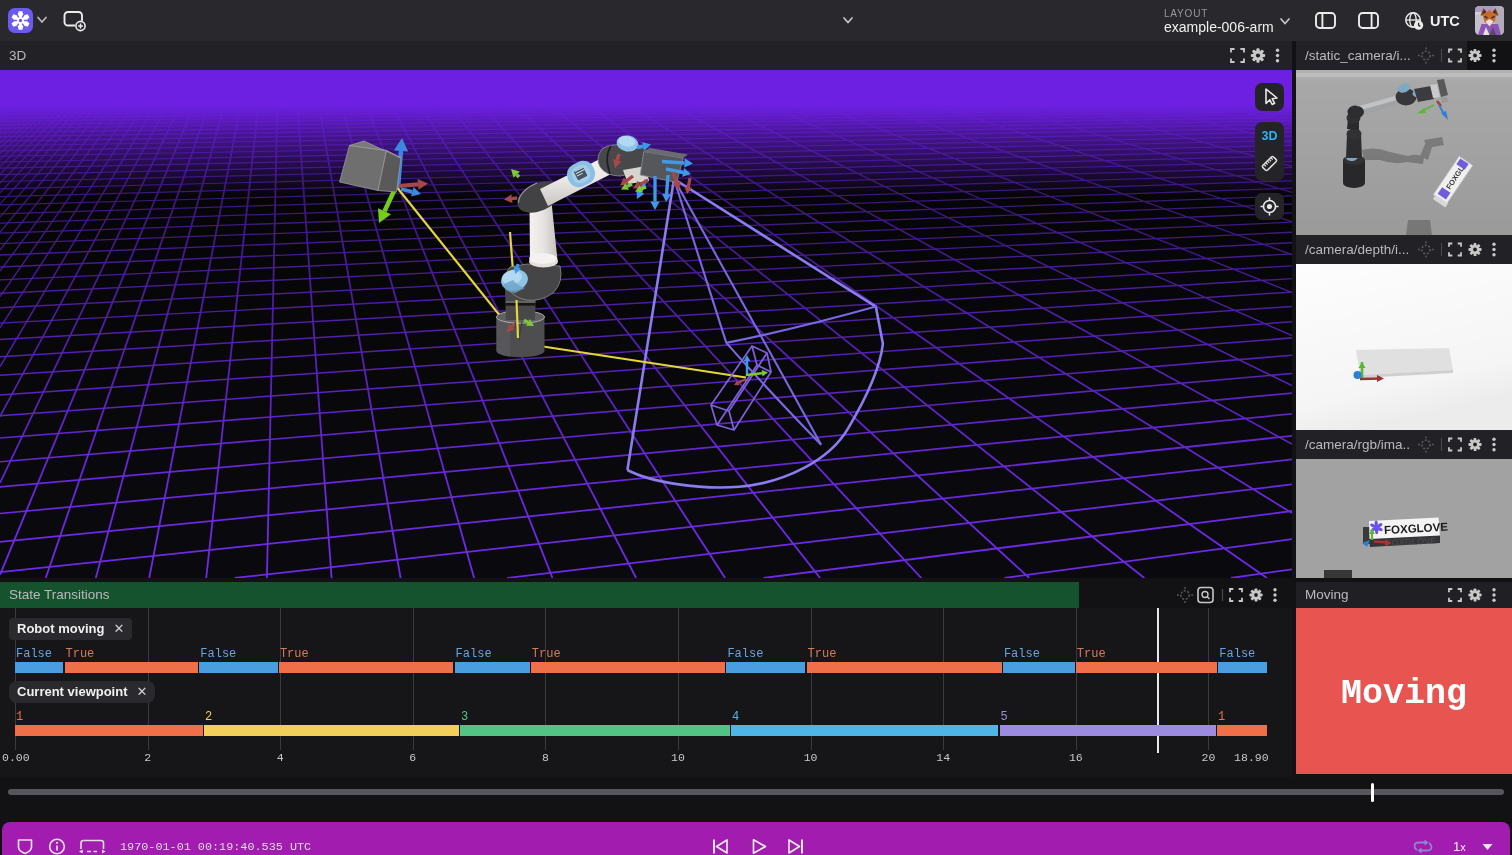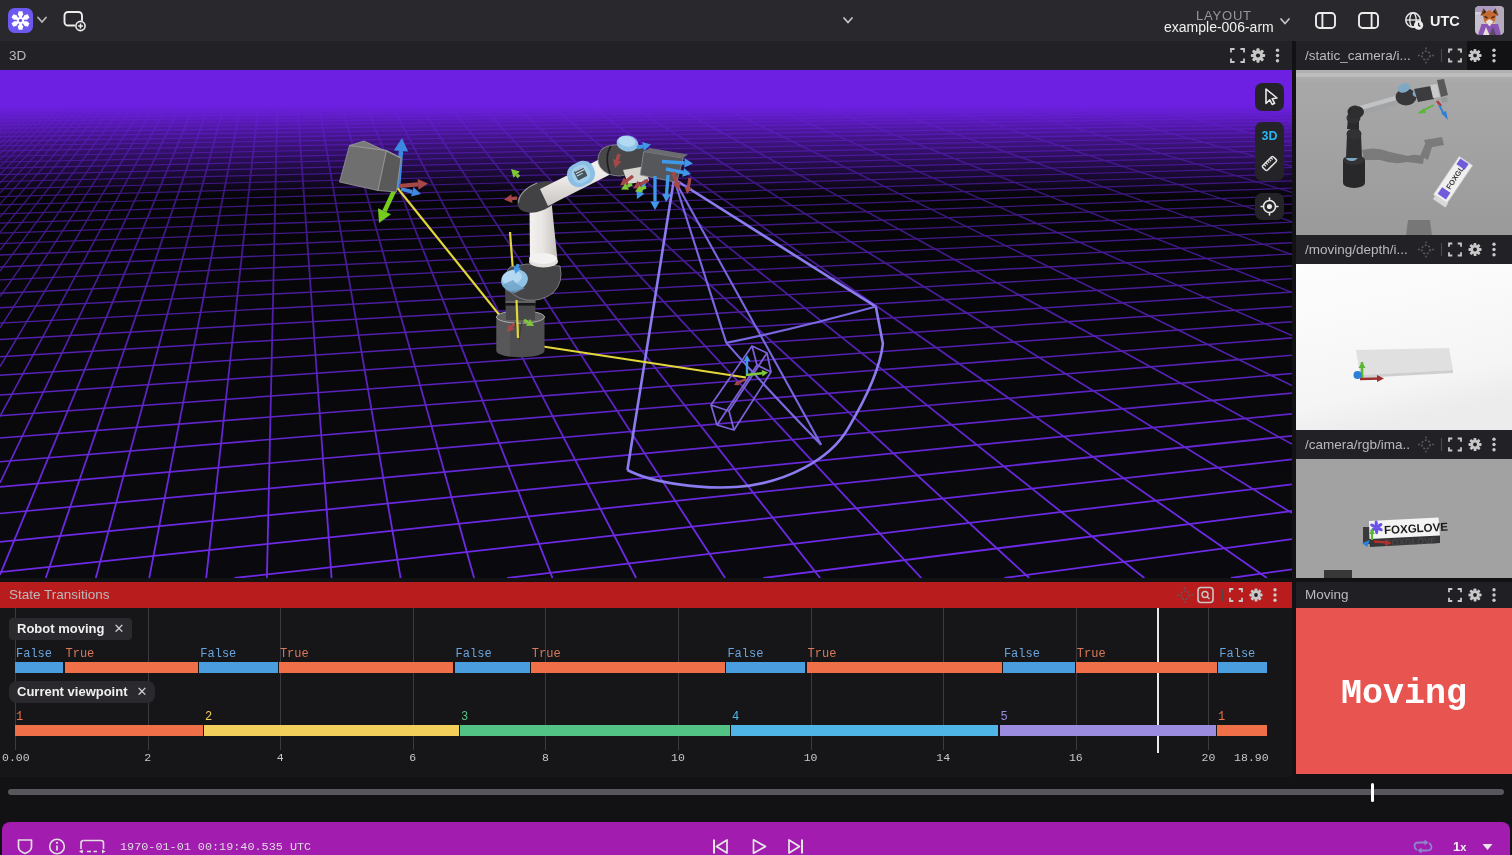--- a/index.html
+++ b/index.html
@@ -29,21 +29,21 @@
     </svg>
   <svg class="abs" style="left:63px;top:10px" width="25" height="23" viewBox="0 0 25 23">
     <rect x="1.5" y="2" width="17.5" height="13.5" rx="3.5" fill="none" stroke="#ececec" stroke-width="1.9"></rect>
     <circle cx="17.5" cy="16" r="5.6" fill="#29292d"></circle>
     <circle cx="17.5" cy="16" r="4.6" fill="none" stroke="#ececec" stroke-width="1.6"></circle>
     <path d="M17.5,13.6 L17.5,18.4 M15.1,16 L19.9,16" stroke="#ececec" stroke-width="1.5"></path>
   </svg>
   <svg class="abs" style="left:842px;top:16px" width="12" height="9" viewBox="0 0 12 9">
       <path d="M2,2 L6,6.5 L10,2" fill="none" stroke="#c8c8c8" stroke-width="1.7" stroke-linecap="round"></path>
     </svg>
-  <div class="abs" style="left:1196px;top:8px;font-size:13px;letter-spacing:0.8px;color:#97979b">LAYOUT</div>
+  <div class="abs" style="left:1164px;top:8px;font-size:10px;letter-spacing:0.8px;color:#97979b">LAYOUT</div>
   <div class="abs" style="left:1164px;top:19px;font-size:14px;color:#f0f0f0">example-006-arm</div>
   <svg class="abs" style="left:1279px;top:17px" width="12" height="9" viewBox="0 0 12 9">
       <path d="M2,2 L6,6.5 L10,2" fill="none" stroke="#c8c8c8" stroke-width="1.7" stroke-linecap="round"></path>
     </svg>
   <svg class="abs" style="left:1315px;top:12px" width="21" height="17" viewBox="0 0 21 17">
     <rect x="1" y="1" width="19" height="15" rx="3.6" fill="none" stroke="#ececec" stroke-width="1.9"></rect>
     <path d="M7.4,1.5 L7.4,15.5" stroke="#ececec" stroke-width="1.9"></path>
   </svg>
   <svg class="abs" style="left:1358px;top:12px" width="21" height="17" viewBox="0 0 21 17">
     <rect x="1" y="1" width="19" height="15" rx="3.6" fill="none" stroke="#ececec" stroke-width="1.9"></rect>
@@ -514,21 +514,21 @@
     <rect x="134" y="102" width="46" height="16" fill="none" stroke="#cdcdcd" stroke-width="0.8"></rect>
     <rect x="130" y="104" width="5" height="15" fill="#d8d8d8"></rect>
     <rect x="137" y="105" width="8" height="10" fill="#5a43d8" opacity="0.85"></rect>
     <rect x="172" y="104" width="7" height="10" fill="#5a43d8" opacity="0.85"></rect>
     <text x="147" y="113" font-size="7.5" fill="#3a3a3a" font-family="Liberation Sans" font-weight="bold">FOXGL</text>
   </g>
 </svg>
 </div>
 
 <div class="hdr" style="left:1296px;top:235px;width:216px;height:29px">
-  <div class="t" style="max-width:105px">/moving/depth/i...</div>
+  <div class="t" style="max-width:105px">/camera/depth/i...</div>
   <svg class="abs" style="left:118px;top:0" width="98" height="29" viewBox="0 0 98 29">
     <circle cx="12" cy="14.5" r="4.2" fill="none" stroke="#5c5c60" stroke-width="1.5" stroke-dasharray="2 1.6"></circle>
       <path stroke="#5c5c60" stroke-width="1.5" d="M12,6.5 L12,8.3 M12,22.5 L12,20.7 M4,14.5 L5.8,14.5 M20,14.5 L18.2,14.5"></path>
     <path d="M27.5,8 L27.5,21" stroke="#48484c" stroke-width="1.2"></path>
     <path fill="none" stroke="#c8c8c8" stroke-width="1.8" d="M38.3,8.5 L35,8.5 L35,11.8 M43.7,8.5 L47,8.5 L47,11.8 M38.3,20.5 L35,20.5 L35,17.2 M43.7,20.5 L47,20.5 L47,17.2"></path>
     <rect x="59.5" y="7.9" width="2.9" height="4.0" rx="0.9" fill="#c8c8c8" transform="rotate(0 61 14.5)"></rect>
       <rect x="59.5" y="7.9" width="2.9" height="4.0" rx="0.9" fill="#c8c8c8" transform="rotate(45 61 14.5)"></rect>
       <rect x="59.5" y="7.9" width="2.9" height="4.0" rx="0.9" fill="#c8c8c8" transform="rotate(90 61 14.5)"></rect>
       <rect x="59.5" y="7.9" width="2.9" height="4.0" rx="0.9" fill="#c8c8c8" transform="rotate(135 61 14.5)"></rect>
       <rect x="59.5" y="7.9" width="2.9" height="4.0" rx="0.9" fill="#c8c8c8" transform="rotate(180 61 14.5)"></rect>
@@ -608,21 +608,21 @@
     <path d="M76,81 L76,70" stroke="#58b832" stroke-width="2.2"></path>
     <path d="M76,70 L73.2,75 L78.8,75 Z" fill="#58b832"></path>
     <path d="M78,82.5 L92,83.5" stroke="#b03030" stroke-width="2.4"></path>
     <path d="M96,84 L89,80.5 L89,87 Z" fill="#b03030"></path>
     <path d="M74,81 L66,84 L71,88 Z" fill="#2b7fd4"></path>
   </g>
   <rect x="28" y="111" width="28" height="8" fill="#383838"></rect>
 </svg>
 </div>
 
-<div class="hdr" style="left:0;top:582px;width:1292px;height:26px;background:#b91c1c">
+<div class="hdr" style="left:0;top:582px;width:1079px;height:26px;background:#14532d">
   <div class="t" style="top:5px">State Transitions</div>
   <svg class="abs" style="left:1170px;top:0" width="122" height="26" viewBox="0 0 122 26">
     <circle cx="15" cy="13" r="4.2" fill="none" stroke="#5c5c60" stroke-width="1.5" stroke-dasharray="2 1.6"></circle>
       <path stroke="#5c5c60" stroke-width="1.5" d="M15,5 L15,6.8 M15,21 L15,19.2 M7,13 L8.8,13 M23,13 L21.2,13"></path>
     <rect x="28" y="5.5" width="15" height="15" rx="3" fill="none" stroke="#c8c8c8" stroke-width="1.6"></rect>
     <circle cx="35" cy="12.5" r="3" fill="none" stroke="#c8c8c8" stroke-width="1.4"></circle>
     <path d="M37.2,14.7 L39.5,17" stroke="#c8c8c8" stroke-width="1.4"></path>
     <path d="M52.5,7 L52.5,19" stroke="#48484c" stroke-width="1.2"></path>
     <path fill="none" stroke="#c8c8c8" stroke-width="1.8" d="M63.3,7 L60,7 L60,10.3 M68.7,7 L72,7 L72,10.3 M63.3,19 L60,19 L60,15.7 M68.7,19 L72,19 L72,15.7"></path>
     <rect x="84.5" y="6.4" width="2.9" height="4.0" rx="0.9" fill="#c8c8c8" transform="rotate(0 86 13)"></rect>
@@ -744,16 +744,16 @@
     <path d="M43.5,1.8 L43.5,15.2 L55.5,8.5 Z" fill="none" stroke="#e8e8e8" stroke-width="1.7" stroke-linejoin="round"></path>
     <path d="M79,2 L79,15 L89.5,8.5 Z" fill="none" stroke="#e8e8e8" stroke-width="1.7" stroke-linejoin="round"></path>
     <path d="M92,1.5 L92,15.5" stroke="#e8e8e8" stroke-width="2"></path>
   </svg>
   <svg class="abs" style="left:1411px;top:17px" width="20" height="15" viewBox="0 0 20 15">
     <path d="M4,11 Q1.5,9.5 1.5,7 Q1.5,3.5 6,3.5 L13,3.5" fill="none" stroke="#8d87cc" stroke-width="1.8"></path>
     <path d="M16,4 Q18.5,5.5 18.5,8 Q18.5,11.5 14,11.5 L7,11.5" fill="none" stroke="#8d87cc" stroke-width="1.8"></path>
     <path d="M11.5,0.5 L15.5,3.5 L11.5,6.5 Z" fill="#8d87cc"></path>
     <path d="M8.5,8.5 L4.5,11.5 L8.5,14.5 Z" fill="#8d87cc"></path>
   </svg>
-  <div class="abs" style="left:1451px;top:17px;font-size:13px;font-weight:bold;color:#f0f0f0">1<span style="font-size:11px">x</span></div>
+  <div class="abs" style="left:1451px;top:17px;font-size:13px;font-weight:normal;color:#f0f0f0">1<span style="font-size:11px">x</span></div>
   <svg class="abs" style="left:1479px;top:21px" width="13" height="8" viewBox="0 0 13 8">
       <path d="M1.5,1 L11.5,1 L6.5,7 Z" fill="#e8e8e8"></path>
     </svg>
 </div>
 </body></html>

